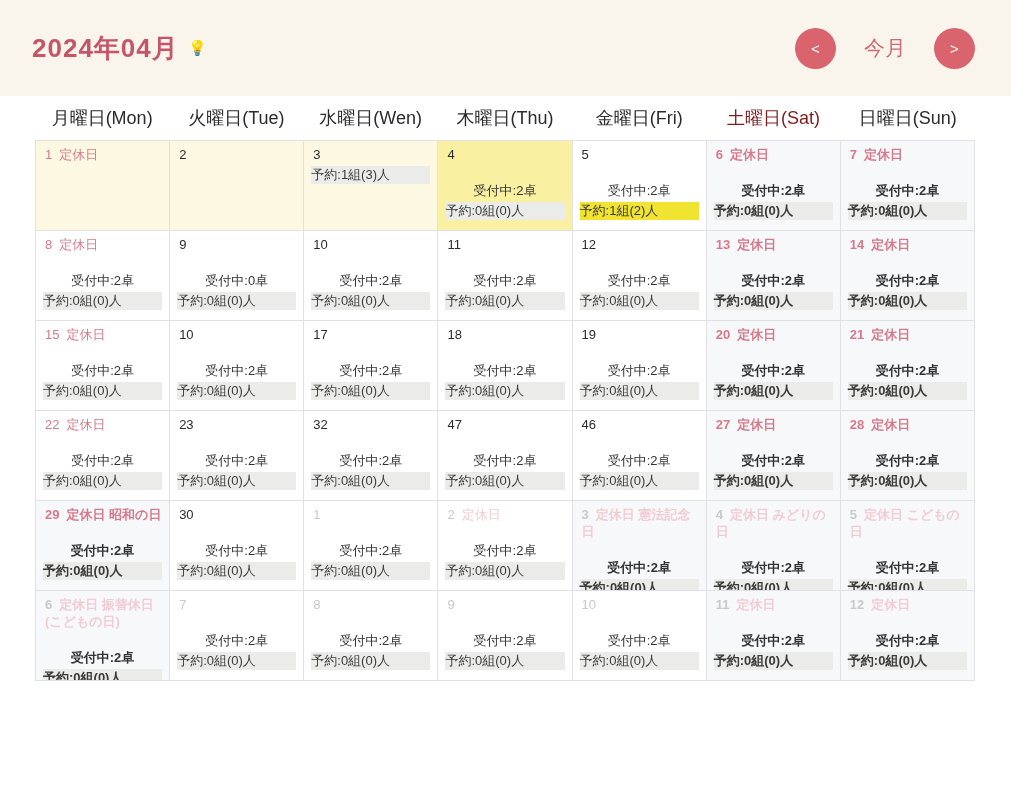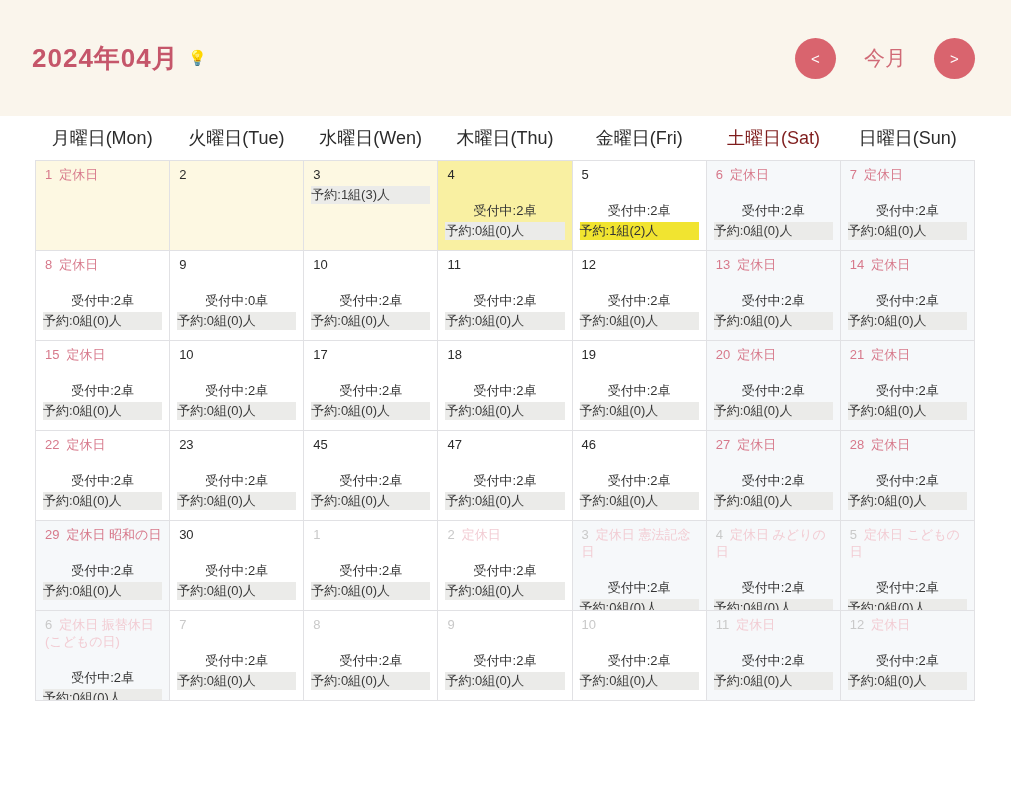--- a/index.html
+++ b/index.html
@@ -4,21 +4,21 @@
 <style>
   * { margin: 0; padding: 0; box-sizing: border-box; }
   html, body {
     width: 1011px; height: 786px;
     background: #ffffff;
     font-family: "Liberation Sans", "DejaVu Sans", sans-serif;
     overflow: hidden;
   }
   
   .banner {
-    height: 116px;
+    height: 96px;
     background: #faf5ec;
     display: flex;
     align-items: center;
     justify-content: space-between;
     padding: 0 36px 0 32px;
   }
   .title-wrap { display: flex; align-items: center; gap: 10px; }
   .page-title {
     font-size: 26px;
     font-weight: bold;
@@ -69,21 +69,21 @@
   .cell {
     border-right: 1px solid #e1e1e4;
     border-bottom: 1px solid #e1e1e4;
     background: #ffffff;
     padding: 5px 5px 0 5px;
     cursor: pointer;
     overflow: hidden;
   }
   .cell.bg-past  { background: #fdf8e2; }
   .cell.bg-today { background: #f9f0a2; }
-  .cell.bg-gray  { background: #f6f8fa; }
+  .cell.bg-gray  { background: #f6f8fa; font-weight: bold; }
   .day-line {
     font-size: 13px;
     color: #2b2b2b;
     padding-left: 4px;
     line-height: 17px;
   }
   .day-line .holiday { color: #d7798b; margin-left: 7px; }
   .cell.has-holiday .num { color: #d7798b; }
   .cell.dim .num { color: #c9c9c9; }
   .cell.dim .holiday { color: #f2ccd3; }
@@ -235,21 +235,21 @@
         <div class="day-line"><span class="num">22</span><span class="holiday">定休日</span></div>
         <div class="acc-line">受付中:2卓</div>
         <div class="res-bar">予約:0組(0)人</div>
       </div>
       <div class="cell">
         <div class="day-line"><span class="num">23</span></div>
         <div class="acc-line">受付中:2卓</div>
         <div class="res-bar">予約:0組(0)人</div>
       </div>
       <div class="cell">
-        <div class="day-line"><span class="num">45</span></div>
+        <div class="day-line"><span class="num">32</span></div>
         <div class="acc-line">受付中:2卓</div>
         <div class="res-bar">予約:0組(0)人</div>
       </div>
       <div class="cell">
         <div class="day-line"><span class="num">47</span></div>
         <div class="acc-line">受付中:2卓</div>
         <div class="res-bar">予約:0組(0)人</div>
       </div>
       <div class="cell">
         <div class="day-line"><span class="num">46</span></div>

